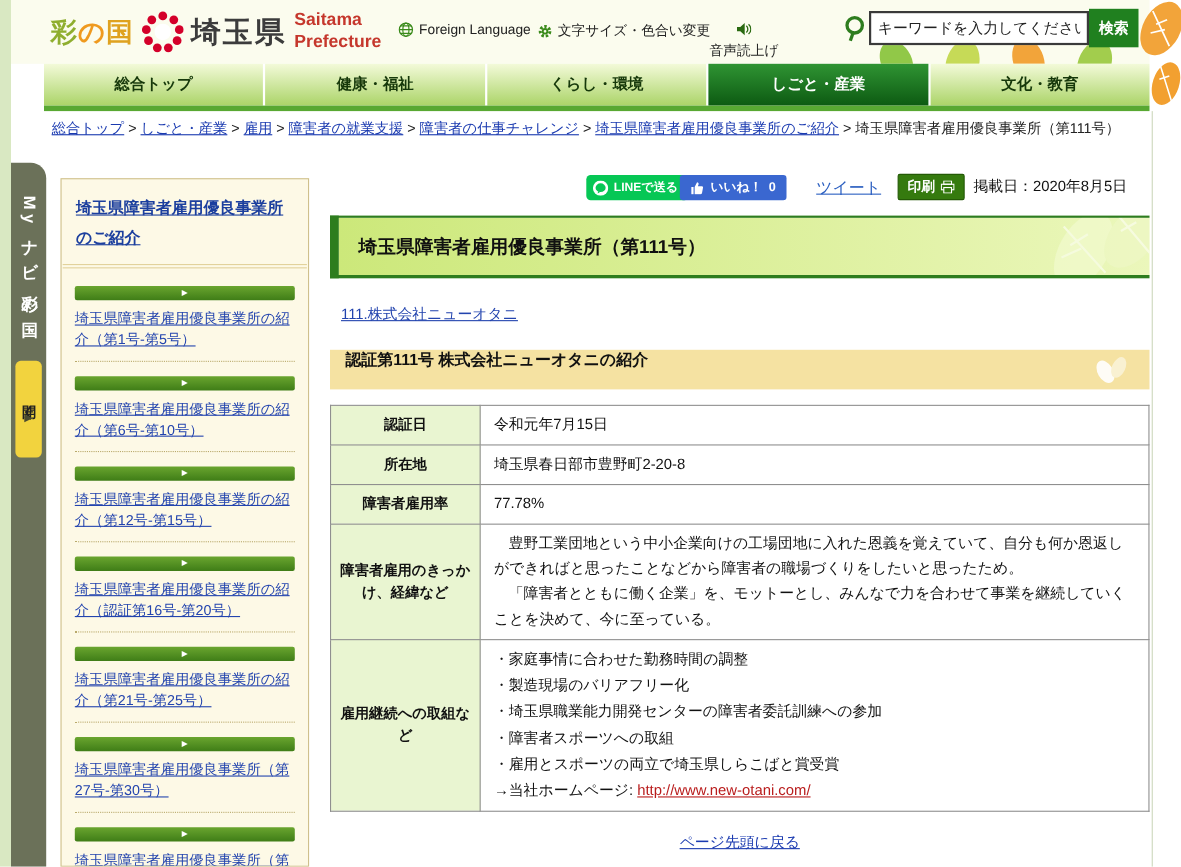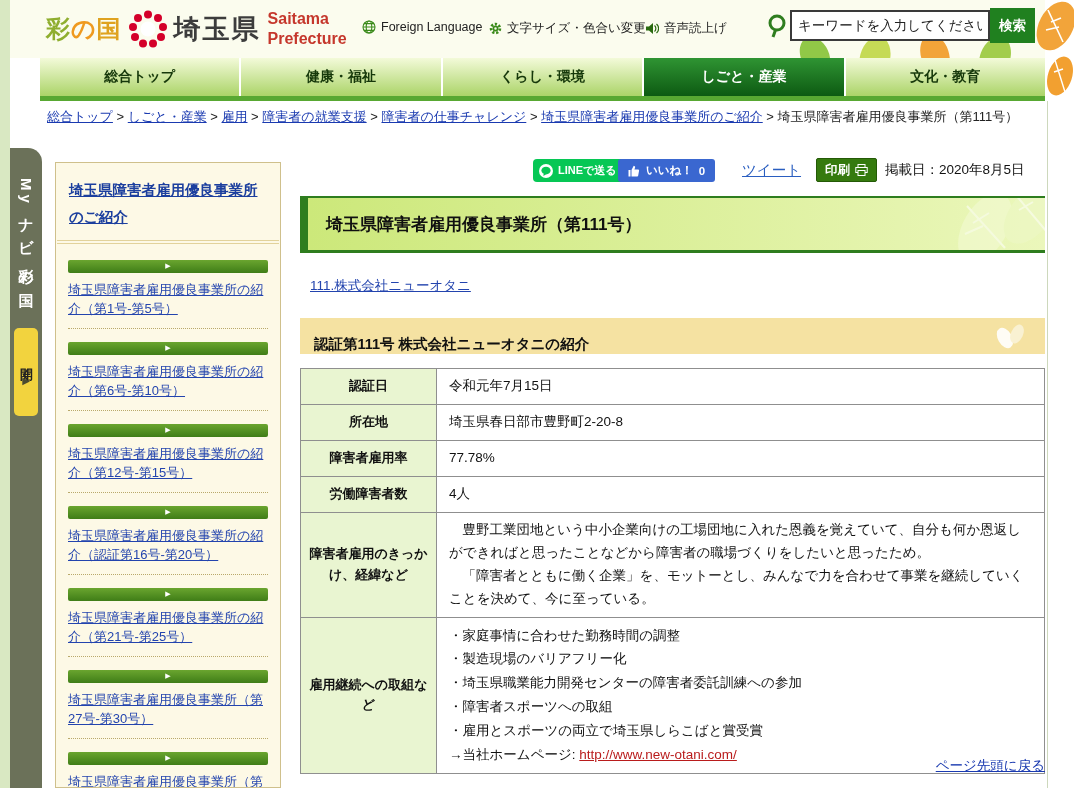--- a/index.html
+++ b/index.html
@@ -22,21 +22,21 @@
   .margin-leaf { position:absolute; left:1042px; top:52px; width:32px; height:48px; z-index:1; }
 
   .logo { position:absolute; left:46px; top:9px; display:flex; align-items:center; gap:7px; z-index:2; }
   .logo-sai { font-size:24px; font-weight:bold; letter-spacing:1px; }
   .logo-pref { font-size:27px; font-weight:bold; color:#3c3c3c; letter-spacing:2px; }
   .logo-en { font-size:16px; font-weight:bold; color:#c5372c; line-height:1.25; }
 
   .util { position:absolute; top:20px; display:flex; align-items:center; gap:5px; font-size:12.5px; color:#222; z-index:2; cursor:pointer; }
   .util-foreign { left:362px; }
   .util-size { left:489px; }
-  .util-speech { left:645px; }
+  .util-speech { left:645px;flex-direction:column; }
 
   .search-mag { position:absolute; left:766px; top:13px; z-index:2; }
   .search-input {
     position:absolute; left:790px; top:10px; width:200px; height:31px; z-index:2;
     border:2px solid #3a3a3a; font-size:13.5px; padding:0 6px;
     font-family:"Liberation Sans","DejaVu Sans",sans-serif;
   }
   .search-input::placeholder { color:#222; opacity:1; }
   .search-btn {
     position:absolute; left:990px; top:8px; width:45px; height:35px; z-index:2;
@@ -110,37 +110,37 @@
     background:linear-gradient(90deg,#cce87a,#ebf7bb);
     border-left:8px solid #2e7d1e; border-top:2px solid #2e7d1e; border-bottom:3px solid #2e7d1e;
     display:flex; align-items:center; overflow:hidden;
   }
   .title-text { font-size:17px; font-weight:bold; color:#101010; padding-left:18px; position:relative; z-index:1; }
   .title-leaves { position:absolute; right:0; top:0; height:52px; width:190px; }
 
   .company-link { position:absolute; left:310px; top:277px; font-size:13.5px; color:#2344ae; text-decoration:underline; }
 
   
-  .section-bar { position:absolute; left:300px; top:318px; width:745px; height:36px; background:#f5e2a2; display:flex; align-items:flex-end; }
+  .section-bar { position:absolute; left:300px; top:318px; width:745px; height:36px; background:#f5e2a2; display:flex; align-items:flex-start; }
   .section-title { font-size:14.5px; font-weight:bold; color:#111; padding-left:14px; }
   .section-leaf { position:absolute; right:18px; top:5px; }
 
   
   .info-table { position:absolute; left:300px; top:368px; width:745px; border-collapse:collapse; font-size:13.5px; color:#111; }
   .info-table th {
     width:136px; background:#e9f5d1; border:1px solid #8f8f8f;
     font-size:13px; font-weight:bold; text-align:center; vertical-align:middle;
     padding:6px 2px; line-height:1.55;
   }
   .info-table td { border:1px solid #8f8f8f; background:#fff; padding:6px 12px; line-height:1.7; vertical-align:middle; text-align:left; }
   .info-table td p { margin:0; }
   .bullet-line { line-height:1.62; padding:1px 0; }
   .homepage-link { color:#b91c1c; text-decoration:underline; }
 
-  .back-top-row { position:absolute; left:300px; top:757px; width:745px; text-align:right; font-size:13.5px; }
+  .back-top-row { position:absolute; left:300px; top:757px; width:745px; text-align:center; font-size:13.5px; }
   .back-top-row a { color:#1a3ab0; text-decoration:underline; }
 </style>
 </head>
 <body>
 
 <div class="left-strip"></div>
 <div class="right-rule"></div>
 
 <div class="header-bg"></div>
 
@@ -337,24 +337,20 @@
       </tr>
       <tr>
         <th>所在地</th>
         <td>埼玉県春日部市豊野町2-20-8</td>
       </tr>
       <tr>
         <th>障害者雇用率</th>
         <td>77.78%</td>
       </tr>
       <tr>
-        <th>労働障害者数</th>
-        <td>4人</td>
-      </tr>
-      <tr>
         <th>障害者雇用のきっかけ、経緯など</th>
         <td>
           <p>　豊野工業団地という中小企業向けの工場団地に入れた恩義を覚えていて、自分も何か恩返しができればと思ったことなどから障害者の職場づくりをしたいと思ったため。</p>
           <p>　「障害者とともに働く企業」を、モットーとし、みんなで力を合わせて事業を継続していくことを決めて、今に至っている。</p>
         </td>
       </tr>
       <tr>
         <th>雇用継続への取組など</th>
         <td>
           <div class="bullet-line">・家庭事情に合わせた勤務時間の調整</div>

